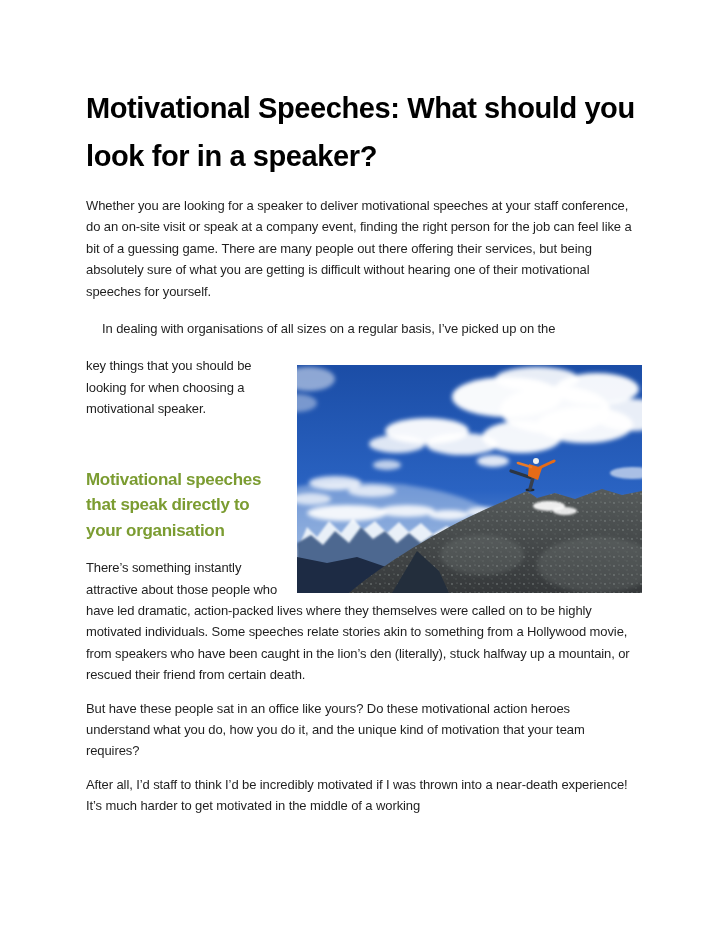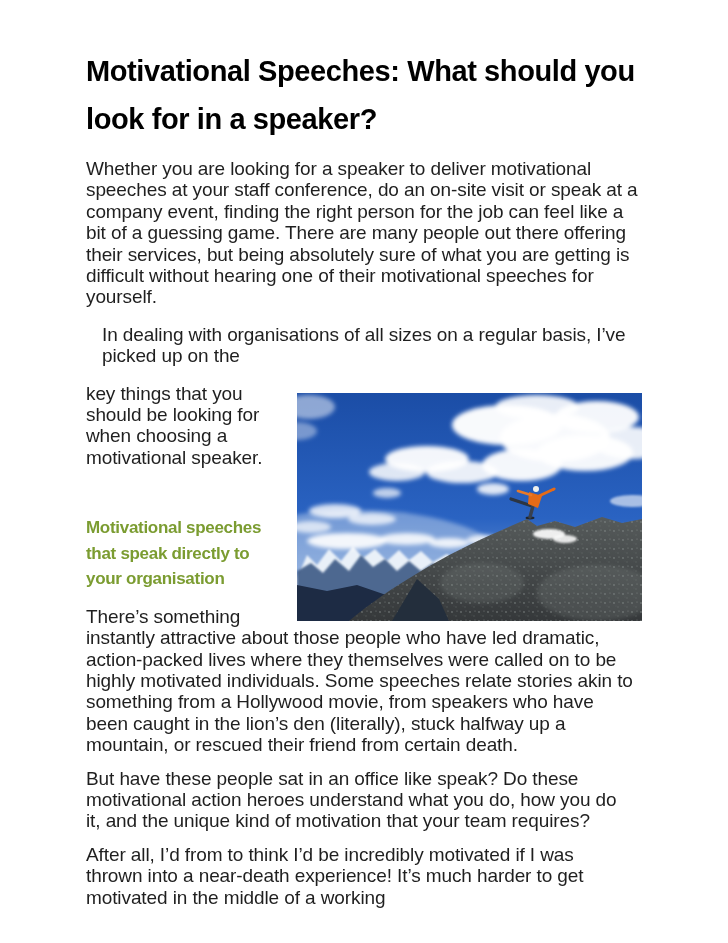--- a/index.html
+++ b/index.html
@@ -2,35 +2,35 @@
 <html><head>
 <meta charset="utf-8">
 <style>
   html, body { margin: 0; padding: 0; background: #ffffff; }
   .page {
     position: relative;
     width: 728px;
     height: 943px;
     box-sizing: border-box;
     background: #ffffff;
-    padding: 47px 86px 0 86px;
+    padding: 84px 86px 0 86px;
     font-family: "Liberation Sans", sans-serif;
     overflow: hidden;
   }
   h1.doc-title {
     margin: 0 0 15px 0;
     font-size: 29px;
     line-height: 48px;
     font-weight: 700;
     letter-spacing: -0.4px;
     color: #000000;
   }
   p.body-text {
     margin: 0 0 10px 0;
-    font-size: 19px;
+    font-size: 13px;
     line-height: 21.4px;
     letter-spacing: -0.1px;
     color: #1f1f1f;
   }
   p.lead  { margin: 16px; }
   p.rest  { margin: 0; }
   p.sect  { margin: 0 7px 12px 0; }
   h2.section-heading {
     margin: 47px 0 14px 0;
     font-size: 17px;
@@ -147,17 +147,17 @@
       </g>
     </svg>
   </div>
 
   <p class="body-text rest">key things that you should be looking for when choosing a motivational speaker.</p>
 
   <h2 class="section-heading">Motivational speeches that speak directly to your organisation</h2>
 
   <p class="body-text sect">There’s something instantly attractive about those people who have led dramatic, action-packed lives where they themselves were called on to be highly motivated individuals. Some speeches relate stories akin to something from a Hollywood movie, from speakers who have been caught in the lion’s den (literally), stuck halfway up a mountain, or rescued their friend from certain death.</p>
 
-  <p class="body-text sect">But have these people sat in an office like speak? Do these motivational action heroes understand what you do, how you do it, and the unique kind of motivation that your team requires?</p>
+  <p class="body-text sect">But have these people sat in an office like yours? Do these motivational action heroes understand what you do, how you do it, and the unique kind of motivation that your team requires?</p>
 
-  <p class="body-text sect">After all, I’d from to think I’d be incredibly motivated if I was thrown into a near-death experience! It’s much harder to get motivated in the middle of a working</p>
+  <p class="body-text sect">After all, I’d staff to think I’d be incredibly motivated if I was thrown into a near-death experience! It’s much harder to get motivated in the middle of a working</p>
 
 </div>
 
 </body></html>

